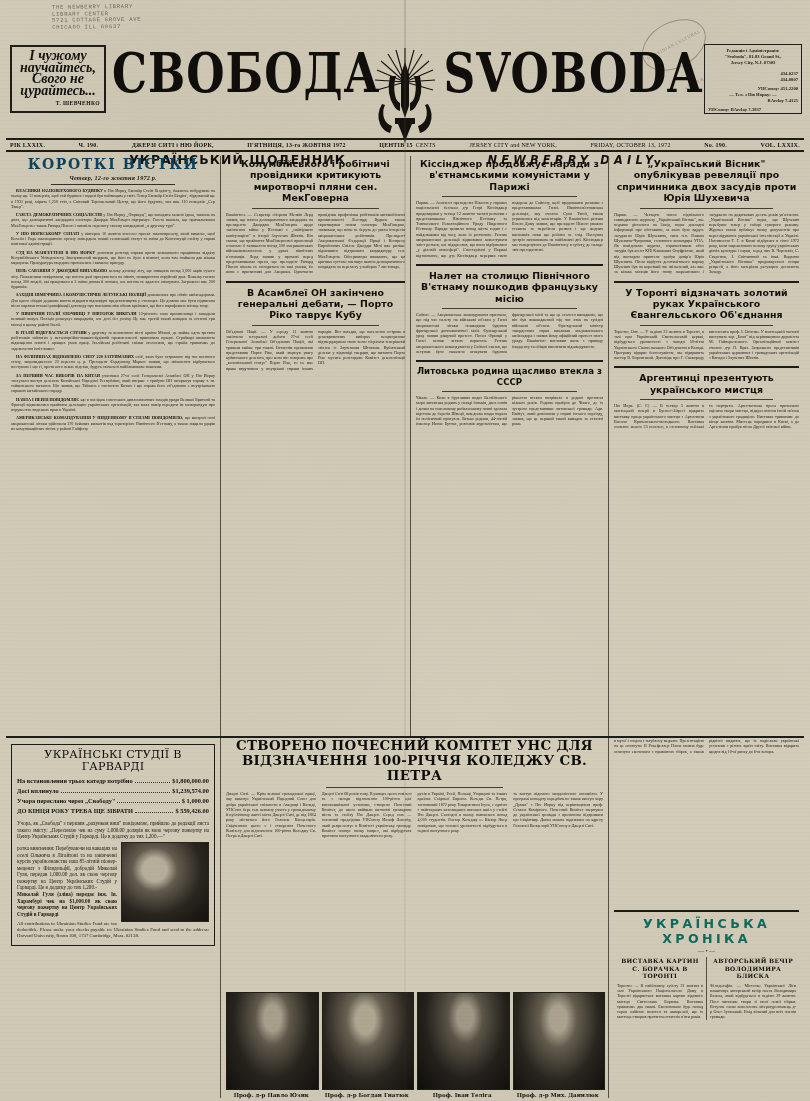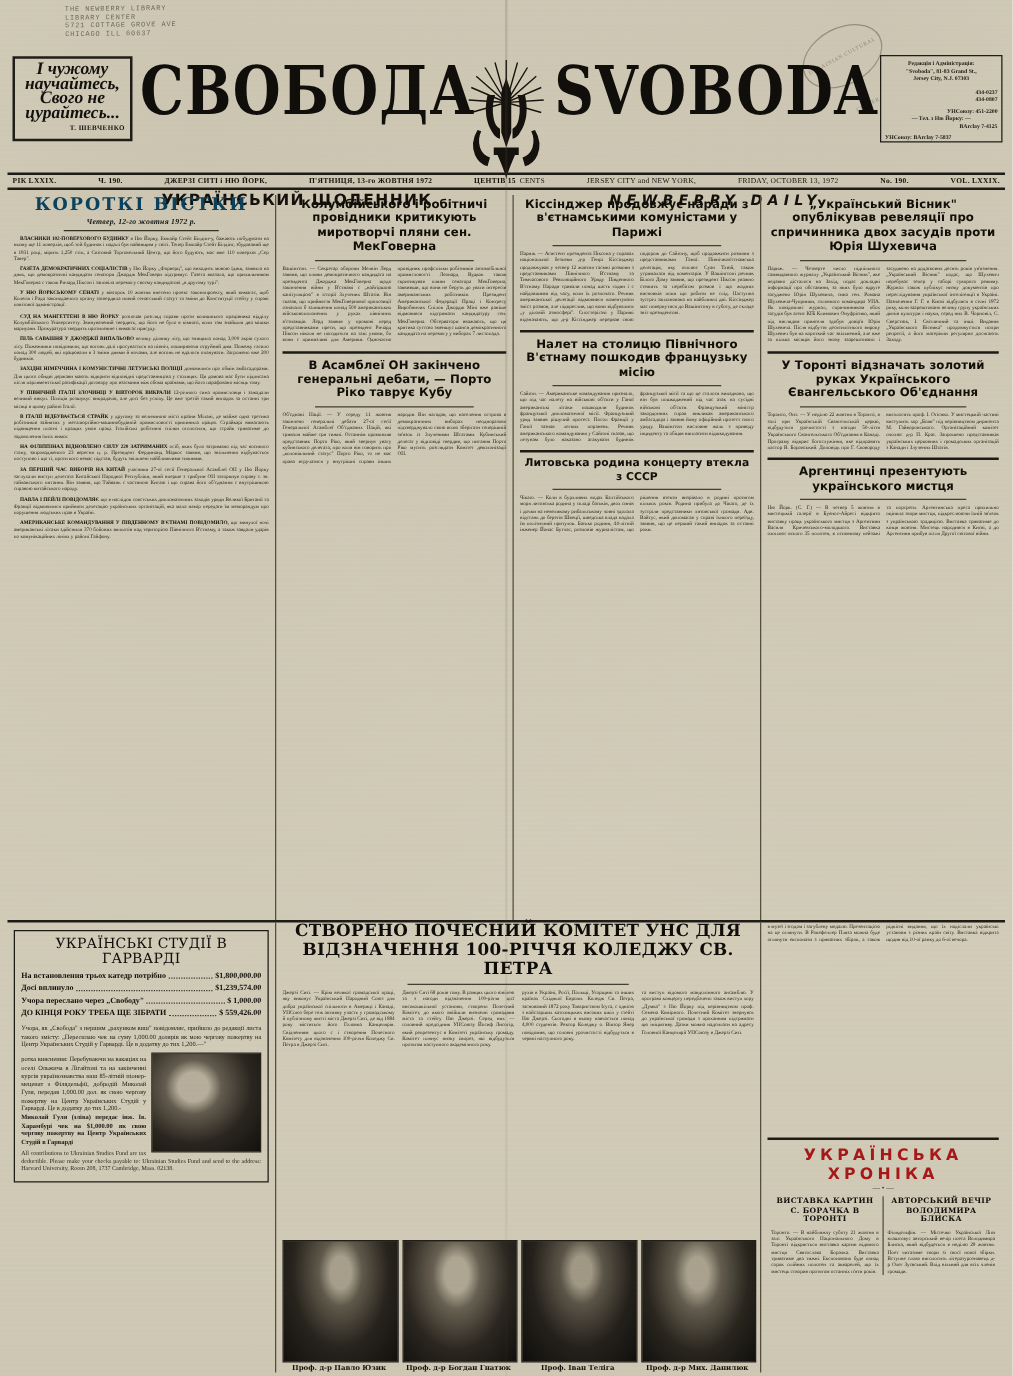--- a/index.html
+++ b/index.html
@@ -182,21 +182,21 @@
   .photo.v3{background:radial-gradient(ellipse at 52% 25%,#b2aa9c 0 12%,#655f54 26%,#282520 60%,#100f0d 100%),linear-gradient(140deg,#403b32,#0e0d0b);}
   .photo.v4{background:radial-gradient(ellipse at 49% 27%,#bdb6a7 0 13%,#6e685c 29%,#2d2a23 63%,#121110 100%),linear-gradient(155deg,#474137,#100f0d);}
   .photocap{
     margin-top:2px;font-size:5.6px;font-weight:bold;text-align:center;color:#18150f;
     font-family:"DejaVu Serif", serif;
   }
 
   
   .chron h4{
     margin:4px 0 2px;font-family:"DejaVu Sans", sans-serif;font-weight:bold;
-    font-size:12.6px;letter-spacing:3.4px;text-align:center;color:#b91c1c;
+    font-size:12.6px;letter-spacing:3.4px;text-align:center;color:#0f766e;
   }
   .chron-subs{display:flex;margin-top:3px;}
   .chron-sub{flex:1;box-sizing:border-box;padding:0 3px;}
   .chron-sub+.chron-sub{border-left:1px solid #5d574a;}
   .chron-sub h5{
     margin:0 0 3px;font-family:"DejaVu Serif", serif;font-weight:bold;
     font-size:6px;line-height:7.6px;text-align:center;letter-spacing:.3px;color:#13110d;
   }
   .ornament{text-align:center;font-size:6px;line-height:6px;color:#3a362e;margin:2px 0 3px;}
   
@@ -339,21 +339,21 @@
 
     <div class="col c3">
       <h2 class="hl">Кіссінджер продовжує наради з в'єтнамськими комуністами у Парижі</h2>
       <hr class="hr-thin">
       <div class="body twocol">Париж. — Асистент президента Ніксона у справах національної безпеки д-р Генрі Кіссінджер продовжував у четвер 12 жовтня таємні розмови з представниками Північного В'єтнаму та Тимчасового Революційного Уряду Південного В'єтнаму. Наради тривали понад шість годин і є найдовшими від часу, коли їх розпочато. Речник американської делеґації відмовився коментувати зміст розмов, але підкреслив, що вони відбувалися „у діловій атмосфері". Спостерігачі у Парижі відзначають, що д-р Кіссінджер перервав свою подорож до Сайґону, щоб продовжити розмови з представниками Ганої. Північнов'єтнамська делеґація, яку очолює Суан Тхюй, також утрималася від коментарів. У Вашінґтоні речник Білого Дому заявив, що президент Ніксон уважно стежить за перебігом розмов і що жодних висновків поки що робити не слід. Наступна зустріч запланована на найближчі дні. Кіссінджер має повернутися до Вашінґтону в суботу, де складе звіт президентові.</div>
       <hr class="hr-thick" style="margin-top:6px">
       <h2 class="hl">Налет на столицю Північного В'єтнаму пошкодив французьку місію</h2>
       <hr class="hr-thin">
       <div class="body twocol">Сайґон. — Американське командування признало, що під час налету на військові об'єкти у Ганої американські літаки пошкодили будинок французької дипломатичної місії. Французький уряд заявив рішучий протест. Посол Франції у Ганої зазнав легких поранень. Речник американського командування у Сайґоні сказав, що летунам було наказано атакувати будинок французької місії та що це сталося випадково, що він був пошкоджений під час атак на сусідні військові об'єкти. Французький міністр закордонних справ викликав американського амбасадора і заявив йому офіційний протест свого уряду. Вашінґтон висловив жаль з приводу інциденту та обіцяв виплатити відшкодування.</div>
       <hr class="hr-thick" style="margin-top:6px">
-      <h2 class="hl sm">Литовська родина концерту втекла з СССР</h2>
+      <h2 class="hl sm">Литовська родина щасливо втекла з СССР</h2>
       <hr class="hr-thin">
       <div class="body twocol">Чікаґо. — Коли в бурхливих водах Балтійського моря литовська родина у складі батьків, двох синів і дочки на невеликому рибальському човні здолала відстань до берегів Швеції, шведська влада надала їм політичний притулок. Батько родини, 44-літній інженер Йонас Бутчас, розповів журналістам, що рішення втекти визрівало в родині протягом кількох років. Родина прибула до Чікаґо, де їх зустріли представники литовської громади. Адв. Вайтус, який допомагав у справі їхнього переїзду, заявив, що це перший такий випадок за останні роки.</div>
     </div>
 
     <div class="col c4">
       <h2 class="hl">„Український Вісник" опублікував ревеляції про спричинника двох засудів проти Юрія Шухевича</h2>
       <hr class="hr-thin">
       <div class="body twocol">Париж. — Четверте число підпільного самвидавного журналу „Український Вісник", яке недавно дісталося на Захід, подає докладні інформації про обставини, за яких було вдруге засуджено Юрія Шухевича, сина ген. Романа Шухевича-Чупринки, головного командира УПА. Як повідомляє журнал, спричинником обох засудів був агент КҐБ Климович Онуфрієнко, який під виглядом приятеля здобув довір'я Юрія Шухевича. Після відбуття десятилітнього вироку Шухевич був на короткий час звільнений, але вже за кілька місяців його знову заарештовано і засуджено на додаткових десять років ув'язнення. „Український Вісник" подає, що Шухевич перебуває тепер у таборі суворого режиму. Журнал також публікує низку документів про переслідування української інтеліґенції в Україні. Назначення Г. Г. в Києві відбулися в січні 1972 року, коли заарештовано велику групу українських діячів культури і науки, серед них В. Чорновіл, Є. Сверстюк, І. Світличний та інші. Видання „Українського Вісника" продовжується попри репресії, а його матеріяли регулярно досягають Заходу.</div>
       <hr class="hr-thick" style="margin-top:6px">
       <h2 class="hl">У Торонті відзначать золотий руках Українського Євангельського Об'єднання</h2>

